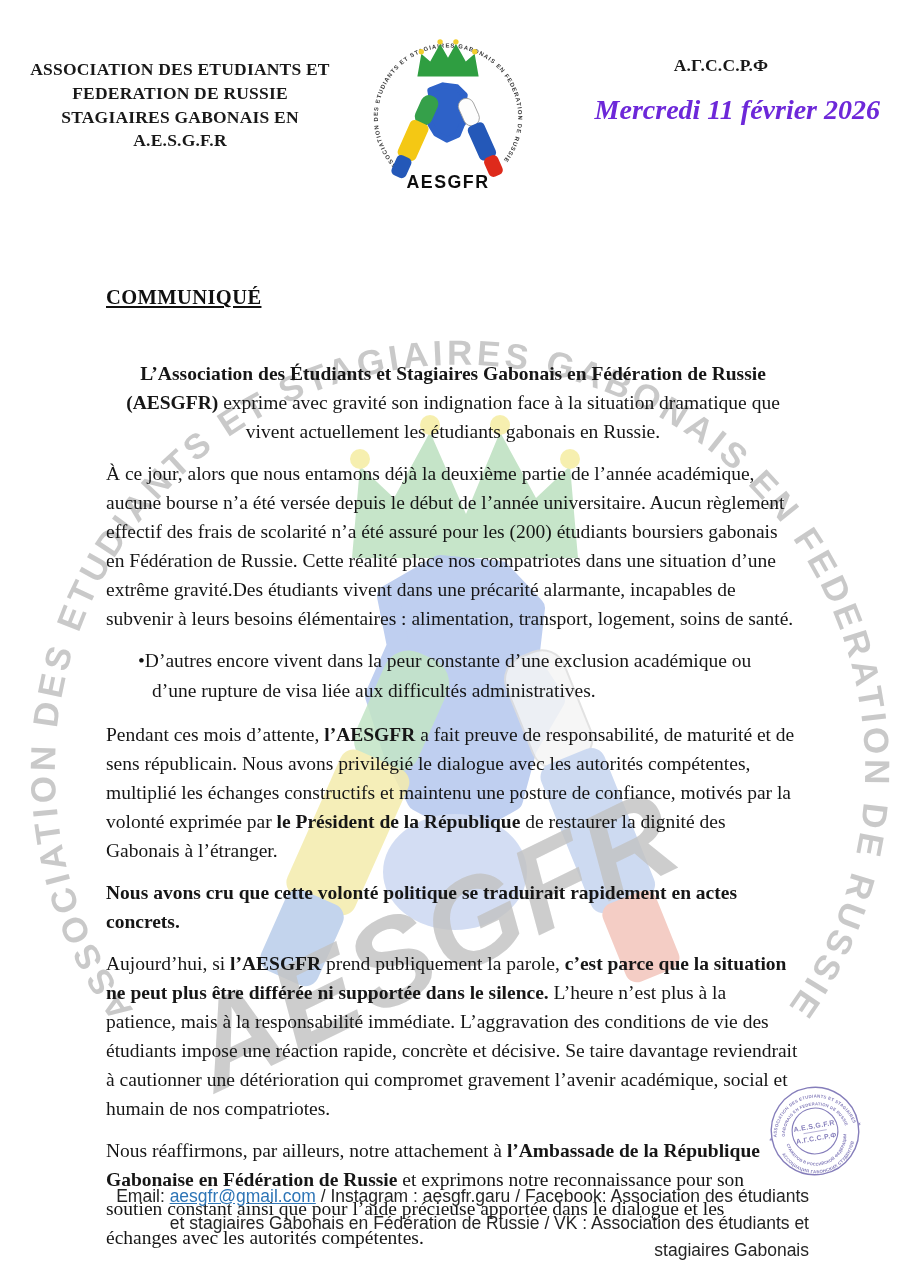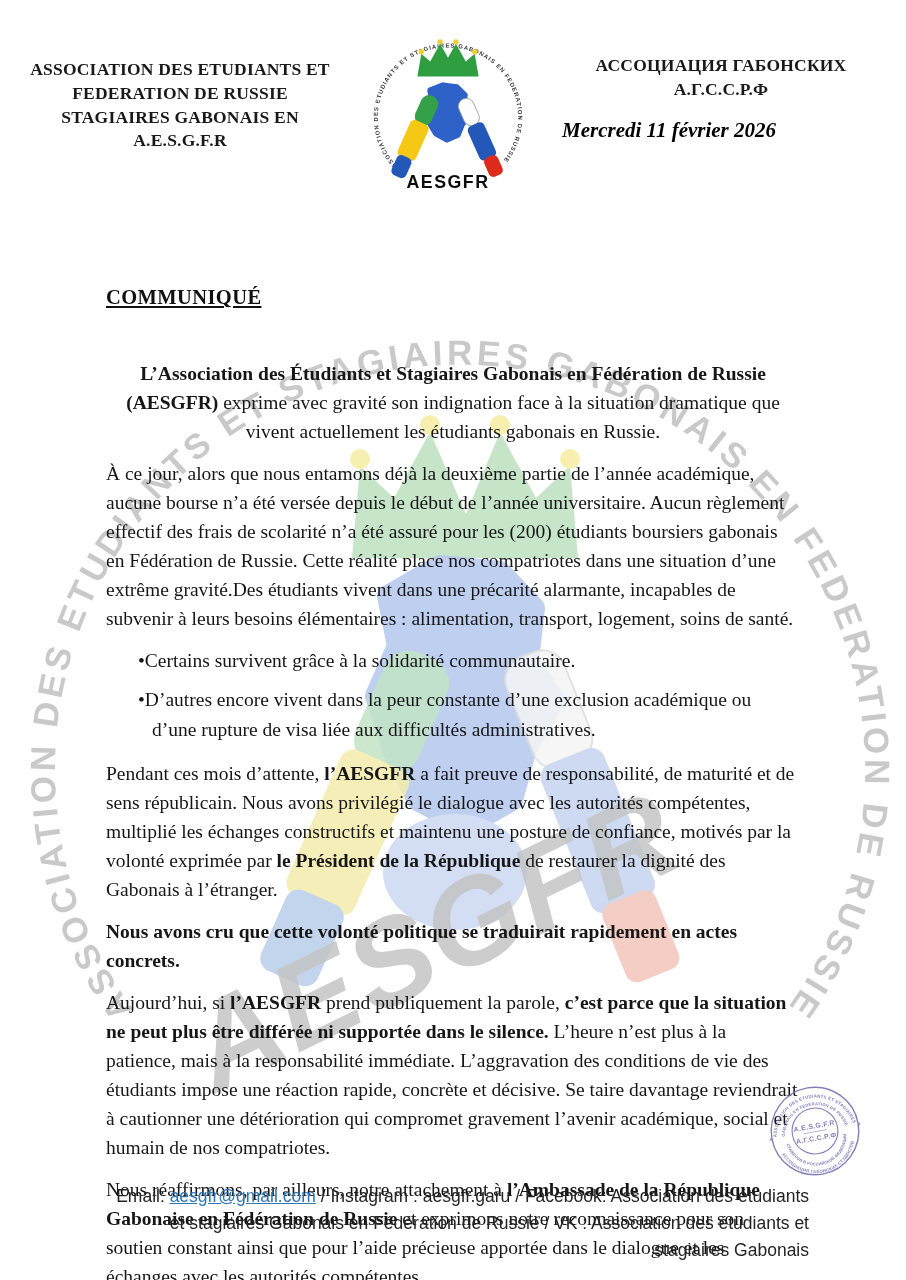--- a/index.html
+++ b/index.html
@@ -12,21 +12,21 @@
   .watermark{position:absolute;left:0;top:0;z-index:0;pointer-events:none;}
   
   .header{
     position:relative;z-index:2;display:flex;align-items:flex-start;
     padding:30px 26px 0 26px;
   }
   .org-block{font-weight:bold;text-align:center;font-size:17.5px;line-height:1.36;letter-spacing:.2px;color:#191919;}
   .org-left{width:308px;padding-top:28px;}
   .org-right{width:318px;padding-top:24px;margin-left:auto;}
   .logo-wrap{flex:1;display:flex;justify-content:center;}
-  .date-line{margin-top:16px;font-size:21px;font-weight:bold;font-style:italic;text-align:left;color:#000000;}
+  .date-line{margin-top:16px;font-size:28px;font-weight:bold;font-style:italic;text-align:right;color:#6d28d9;}
   
   .doc-main{position:relative;z-index:2;padding:0 106px;}
   .doc-title{
     text-align:left;font-size:20.5px;font-weight:bold;margin:92px 0 0 0;
     text-decoration:underline;letter-spacing:.4px;color:#101010;
   }
   .doc-main p.para{font-size:19.5px;line-height:29px;margin:0 0 13px 0;}
   .para-first{margin-top:50px !important;text-align:center;}
   .bullets{list-style:none;margin:2px 0 14px 0;padding:0 0 0 32px;}
   .bullets li{
@@ -125,36 +125,34 @@
           <rect x="-8" y="-56" width="16" height="29" rx="8" fill="#fdfdfd" stroke="#999" stroke-width="0.8"></rect>
           <rect x="-9" y="-28" width="18" height="38" rx="5" fill="#2458b8"></rect>
           <rect x="-7" y="8" width="15" height="21" rx="5" fill="#de2a1b"></rect>
         </g>
         <text x="85" y="160" text-anchor="middle" font-family="Liberation Sans, DejaVu Sans, sans-serif" font-weight="bold" font-size="18" letter-spacing="1.5" fill="#0d0d0d">AESGFR</text>
       </svg>
     </div>
 
     <div class="org-right">
       <div class="org-block">
-        <div>АССОЦИАЦИЯ ГАБОНСКИХ</div>
         <div>А.Г.С.С.Р.Ф</div>
       </div>
       <div class="date-line">Mercredi 11 février 2026</div>
     </div>
   </header>
 
   <main class="doc-main">
     <h1 class="doc-title">COMMUNIQUÉ</h1>
 
     <p class="para para-first"><b>L’Association des Étudiants et Stagiaires Gabonais en Fédération de Russie (AESGFR)</b><span> exprime avec gravité son indignation face à la situation dramatique que vivent actuellement les étudiants gabonais en Russie.</span></p>
 
     <p class="para"><span>À ce jour, alors que nous entamons déjà la deuxième partie de l’année académique, aucune bourse n’a été versée depuis le début de l’année universitaire. Aucun règlement effectif des frais de scolarité n’a été assuré pour les (200) étudiants boursiers gabonais en Fédération de Russie. Cette réalité place nos compatriotes dans une situation d’une extrême gravité.Des étudiants vivent dans une précarité alarmante, incapables de subvenir à leurs besoins élémentaires : alimentation, transport, logement, soins de santé.</span></p>
 
     <ul class="bullets">
-      <li>Certains survivent grâce à la solidarité communautaire.</li>
       <li>D’autres encore vivent dans la peur constante d’une exclusion académique ou d’une rupture de visa liée aux difficultés administratives.</li>
     </ul>
 
     <p class="para"><span>Pendant ces mois d’attente, </span><b>l’AESGFR</b><span> a fait preuve de responsabilité, de maturité et de sens républicain. Nous avons privilégié le dialogue avec les autorités compétentes, multiplié les échanges constructifs et maintenu une posture de confiance, motivés par la volonté exprimée par </span><b>le Président de la République</b><span> de restaurer la dignité des Gabonais à l’étranger.</span></p>
 
     <p class="para bold-line"><b>Nous avons cru que cette volonté politique se traduirait rapidement en actes concrets.</b></p>
 
     <p class="para"><span>Aujourd’hui, si </span><b>l’AESGFR</b><span> prend publiquement la parole, </span><b>c’est parce que la situation ne peut plus être différée ni supportée dans le silence.</b><span> L’heure n’est plus à la patience, mais à la responsabilité immédiate. L’aggravation des conditions de vie des étudiants impose une réaction rapide, concrète et décisive. Se taire davantage reviendrait à cautionner une détérioration qui compromet gravement l’avenir académique, social et humain de nos compatriotes.</span></p>
 
     <p class="para"><span>Nous réaffirmons, par ailleurs, notre attachement à </span><b>l’Ambassade de la République Gabonaise en Fédération de Russie</b><span> et exprimons notre reconnaissance pour son soutien constant ainsi que pour l’aide précieuse apportée dans le dialogue et les échanges avec les autorités compétentes.</span></p>

